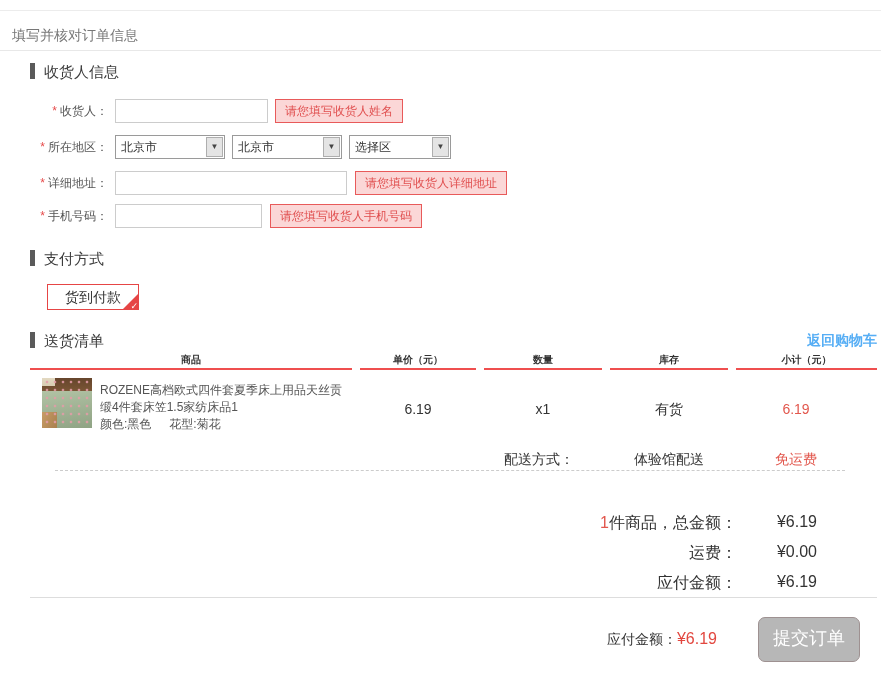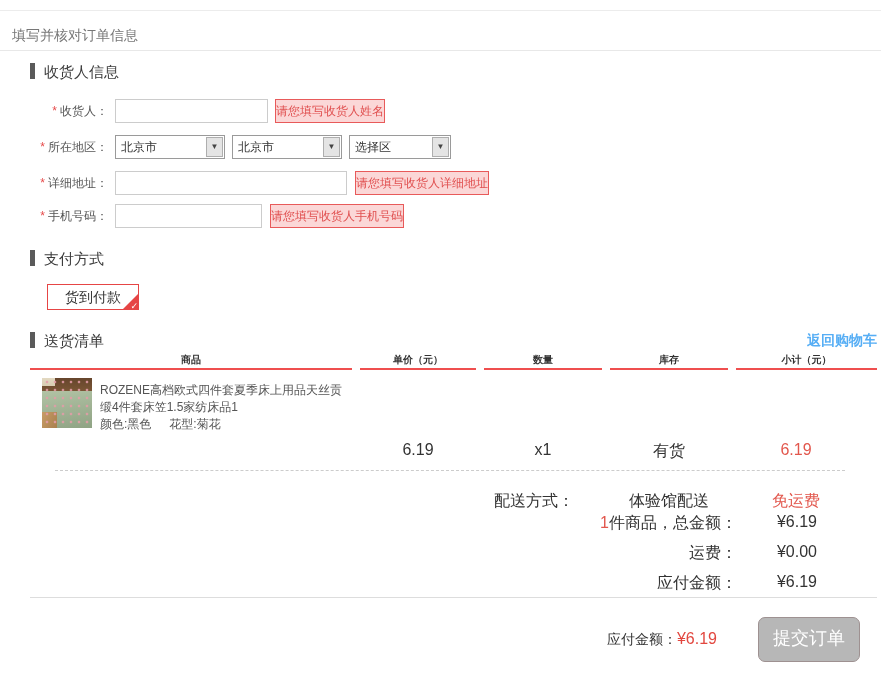--- a/index.html
+++ b/index.html
@@ -14,21 +14,21 @@
   
   .sec{position:absolute;left:30px;height:18px;line-height:18px;font-size:15px;color:#3c3c3c;}
   .sec .bar{display:inline-block;width:5px;height:16px;background:#5a5a5a;vertical-align:-2px;margin-right:9px;}
 
   
   .frow{position:absolute;left:0;width:859px;height:24px;line-height:24px;font-size:12px;}
   .flabel{position:absolute;left:0;top:0;width:108px;text-align:right;color:#555;}
   .req{font-style:normal;color:#e64b4b;margin-right:3px;}
   .txt{position:absolute;top:0;height:22px;border:1px solid #ccc;background:#fff;padding:0 4px;font-size:12px;outline:none;}
   .err{
-    position:absolute;top:0;height:22px;line-height:22px;padding:0 0;
+    position:absolute;top:0;height:22px;line-height:22px;padding:0 9px;
     background:#fbd7d7;border:1px solid #e85a5a;color:#e04f4f;font-size:12px;white-space:nowrap;
   }
   
   .sel{position:absolute;top:0;height:22px;border:1px solid #9a9a9a;background:#fff;cursor:pointer;}
   .sel-text{position:absolute;left:5px;top:0;line-height:22px;font-size:12px;color:#333;}
   .sel-btn{
     position:absolute;right:1px;top:1px;width:17px;height:20px;background:#e4e4e4;border:1px solid #aeaeae;
     box-sizing:border-box;text-align:center;line-height:18px;font-size:8px;color:#444;
   }
 
@@ -38,21 +38,21 @@
     border:1px solid #e64545;text-align:center;line-height:24px;font-size:14px;color:#333;cursor:pointer;
   }
   .pay-tri{position:absolute;right:0;bottom:0;width:0;height:0;border-left:15px solid transparent;border-bottom:15px solid #e64545;}
   .pay-check{position:absolute;right:0;bottom:-3px;color:#fff;font-size:9px;line-height:12px;}
 
   .back-link{position:absolute;top:332px;right:4px;font-size:14px;font-weight:bold;color:#56aef5;text-decoration:none;cursor:pointer;}
 
   
   .th{position:absolute;top:352px;height:18px;line-height:16px;text-align:center;
       font-size:10px;font-weight:bold;color:#333;border-bottom:2px solid #ef4f4f;box-sizing:border-box;}
-  .cell{position:absolute;font-size:16px;color:#333;text-align:center;margin-top:40px;}
+  .cell{position:absolute;font-size:14px;color:#333;text-align:center;}
   .red{color:#e2574d;}
   .thumb{
     position:absolute;left:42px;top:378px;width:50px;height:50px;cursor:pointer;
     background-color:#98ab8c;
     background-image:
       radial-gradient(circle, rgba(228,156,168,.85) 1px, transparent 1.7px),
       linear-gradient(#e3d9c2,#d8cdb2),
       linear-gradient(#66452c,#7a5535),
       linear-gradient(115deg,#c79c66,#a97f4e),
       linear-gradient(170deg,#b3c4a6,#8fa384);

